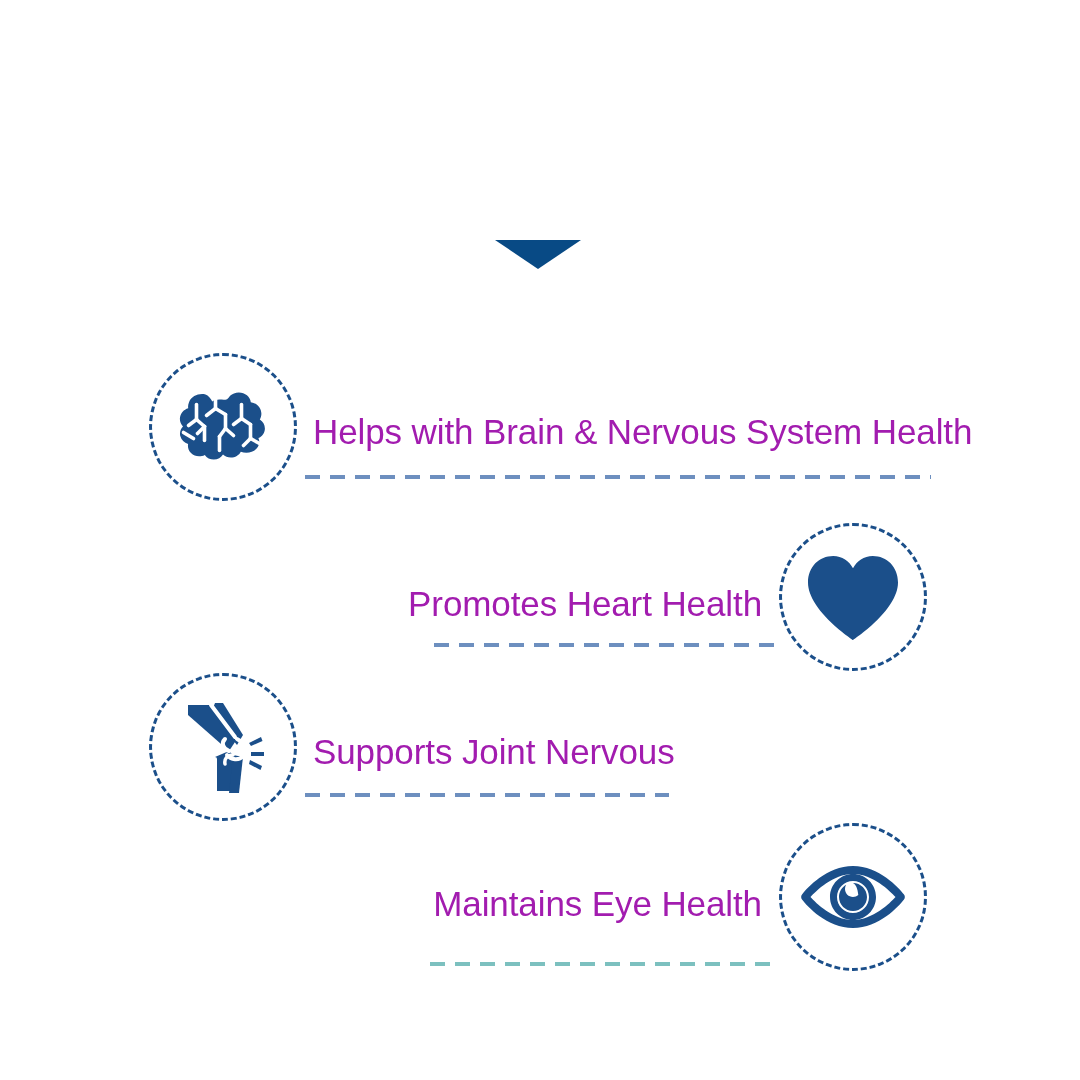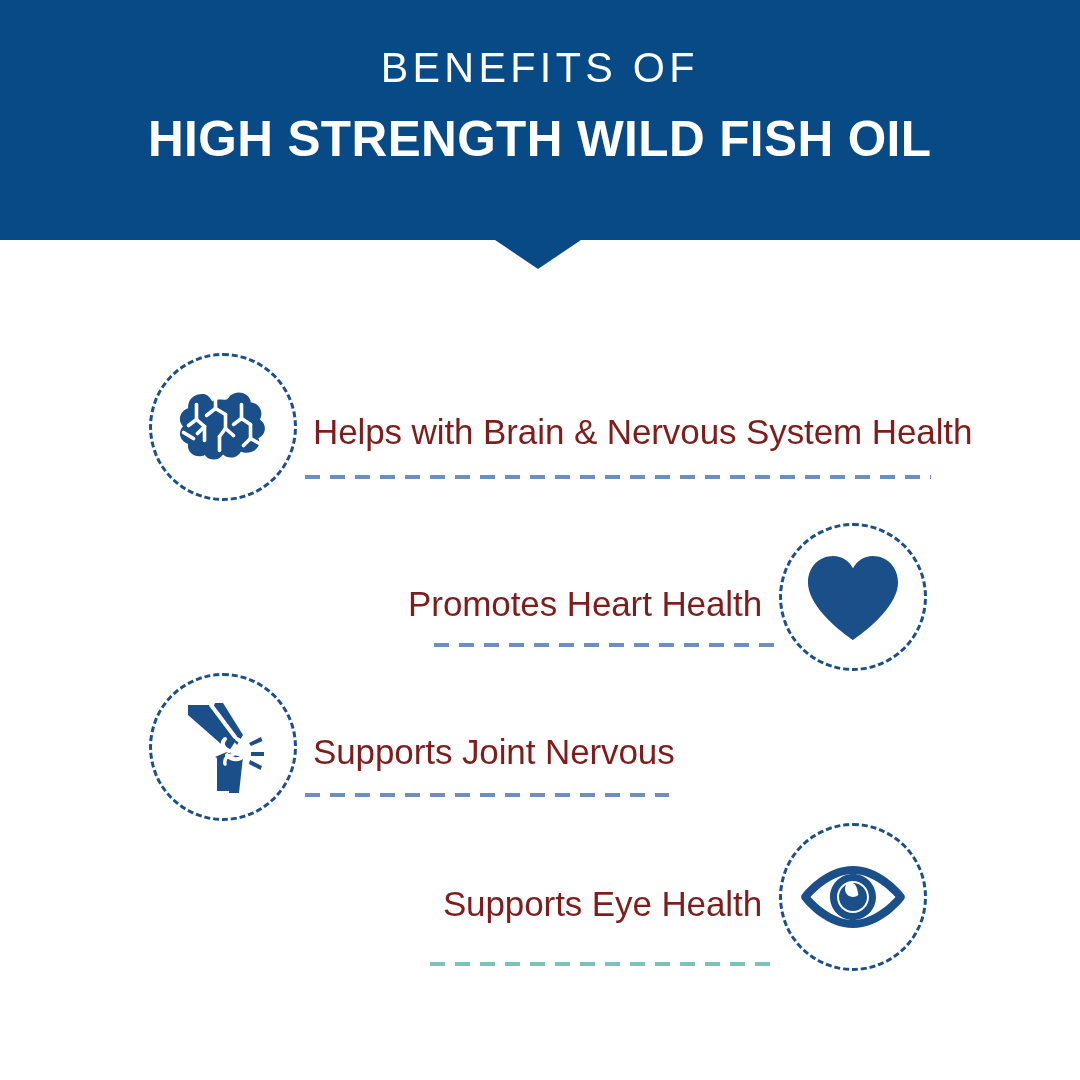--- a/index.html
+++ b/index.html
@@ -93,21 +93,21 @@
     border: 3px dashed #1b4f8a;
     box-sizing: border-box;
     display: flex;
     align-items: center;
     justify-content: center;
   }
   .icon-circle svg { display: block; }
 
   .benefit-label {
     position: absolute;
-    color: #7f1d1d;
+    color: #a21caf;
     font-family: "Liberation Sans", sans-serif;
     font-size: 35px;
     font-weight: 400;
     letter-spacing: -0.1px;
     line-height: 1;
     white-space: nowrap;
   }
   .benefit-label.align-left  { text-align: left; }
   .benefit-label.align-right { text-align: right; margin-left: 8px; }
 
@@ -140,26 +140,20 @@
 
   #row-eye .icon-circle { left: 779px;  top: 823px; }
   #row-eye .benefit-label { right: 318px; top: 886px; }
   #row-eye .dash-rule { left: 430px; top: 962px; width: 346px; }
 </style>
 </head>
 <body>
 
 <div id="infographic">
 
-  <div class="banner">
-    <div class="banner-inner">
-      <div class="title-eyebrow">BENEFITS OF</div>
-      <div class="title-main">HIGH STRENGTH WILD FISH OIL</div>
-    </div>
-  </div>
   <div class="banner-notch"></div>
 
   <div class="benefit-row" id="row-brain">
     <div class="icon-circle">
       <span>
         <svg width="96" height="78" viewBox="0 0 96 78" aria-hidden="true">
           <g fill="#1b4f8a">
 
             <path d="M30.5 6.5c-6.8-1.5-13.8 1.6-16.4 7.4-1 2.2-1.2 4.4-.9 6.4-4.4 1.3-7.6 4.9-8.2 9.2-.5 3.4.7 6.6 3 8.9-2.5 2.6-3.6 6.2-2.7 9.7 1 3.8 4 6.7 7.8 7.8-.6 3.3.4 6.7 2.9 9.2 3.6 3.6 9.3 4.2 13.8 1.8 1.9 2.9 5.3 4.7 9 4.7 3.9 0 7.4-2 9.2-5.1 2 1.9 4.8 3 7.8 3 4.4 0 8.2-2.3 10-5.8 1.7.7 3.6 1.1 5.6 1.1 7.1 0 12.9-4.8 12.9-10.8 0-1.4-.3-2.7-.9-3.9 3.9-1.9 6.5-5.5 6.5-9.7 0-3.6-2-6.8-5.1-8.8 1-1.7 1.6-3.7 1.6-5.8 0-5.9-4.6-10.8-10.6-11.6-.5-5.5-5.7-9.8-12-9.8-3.4 0-6.5 1.3-8.7 3.3C52 13.3 48.4 11.6 44.3 11.6c-2.6 0-5 .7-7 1.9-1.6-3.3-4-5.9-6.8-7z"></path>
           </g>
@@ -248,17 +242,17 @@
           <path fill="#1b4f8a" d="M52 0 C26 0 6 22 1.2 28.3 C-0.2 30 -0.2 32 1.2 33.7 C6 40 26 62 52 62 C78 62 98 40 102.8 33.7 C104.2 32 104.2 30 102.8 28.3 C98 22 78 0 52 0 Z
                    M52 8 C72 8 89 25 94.5 31 C89 37 72 54 52 54 C32 54 15 37 9.5 31 C15 25 32 8 52 8 Z"></path>
 
           <path fill="#1b4f8a" d="M52 8 C39.3 8 29 18.3 29 31 C29 43.7 39.3 54 52 54 C64.7 54 75 43.7 75 31 C75 18.3 64.7 8 52 8 Z
                    M52 15 C60.8 15 68 22.2 68 31 C68 39.8 60.8 47 52 47 C43.2 47 36 39.8 36 31 C36 22.2 43.2 15 52 15 Z"></path>
 
           <path fill="#1b4f8a" d="M52 17 C59.7 17 66 23.3 66 31 C66 38.7 59.7 45 52 45 C44.3 45 38 38.7 38 31 C38 25.8 40.9 21.2 45.1 18.8 C44.4 20 44 21.4 44 23 C44 27.4 47.6 31 52 31 C54 31 55.9 30.2 57.3 29 C56.7 22.6 54.8 18.4 52 17 Z"></path>
         </svg>
       </span>
     </div>
-    <div class="benefit-label align-right">Supports Eye Health</div>
+    <div class="benefit-label align-right">Maintains Eye Health</div>
     <div class="dash-rule dash-teal"></div>
   </div>
 
 </div>
 
 </body></html>

